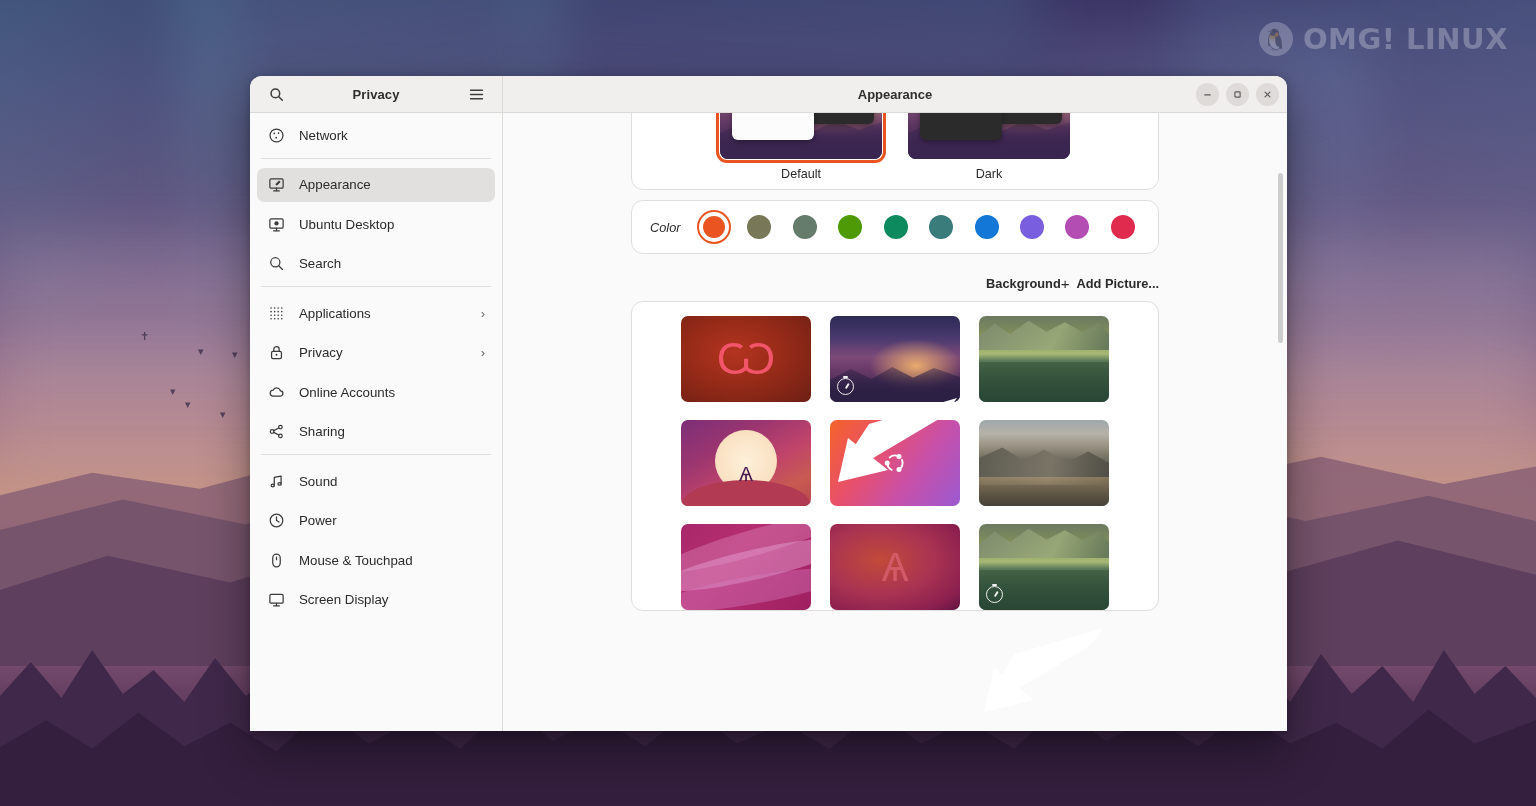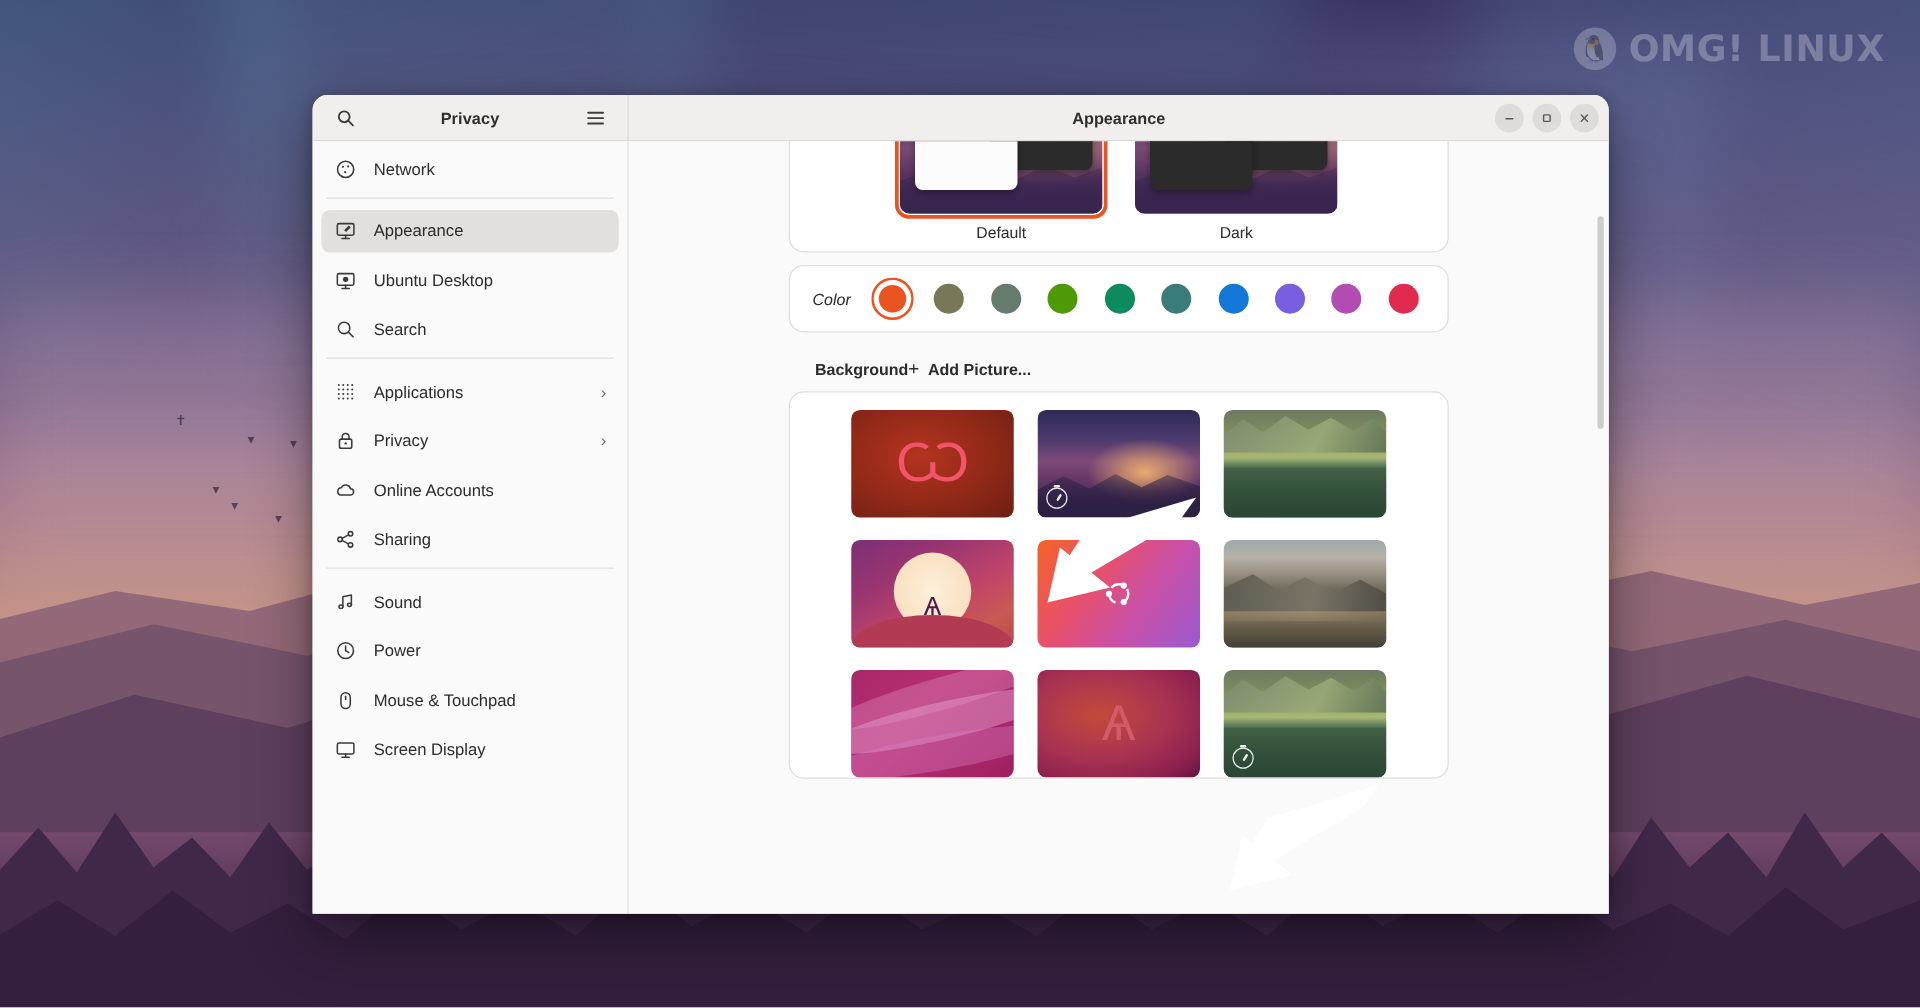--- a/index.html
+++ b/index.html
@@ -197,21 +197,21 @@
   .nav-chev { color: #6e6e6e; font-size: 13px; line-height: 1; }
   .nav-sep {
     height: 1px; background: #e2e0de;
     margin: 4px 4px 9px 4px;
   }
 
   
   #content {
     flex: 1; background: #fafafa;
     overflow: hidden; position: relative;
-    padding: 12px 22px;
+    padding: 0 22px;
     display: flex; flex-direction: column; align-items: center;
   }
   #content-inner { width: 528px; }
 
   .card {
     background: #ffffff;
     border: 1px solid #e0dedc;
     border-radius: 12px;
   }
 
@@ -269,22 +269,22 @@
   }
   .swatch-wrap.selected { box-shadow: inset 0 0 0 2px #e95420; }
   .swatch {
     width: 24px; height: 24px; border-radius: 50%;
   }
   .swatch-wrap.selected .swatch { width: 22px; height: 22px; }
 
   
   #bg-head {
     width: 528px;
-    display: flex; align-items: center; justify-content: flex-start;
-    margin-top: 22px; margin-bottom: 10px; margin-left: 21px;
+    display: flex; align-items: center; justify-content: flex-end;
+    margin-top: 22px; margin-bottom: 10px;
   }
   #bg-title { font-size: 12.8px; font-weight: 700; color: #2b2b2b; }
   #add-picture {
     display: flex; align-items: center; gap: 7px;
     font-size: 12.8px; font-weight: 700; color: #2b2b2b;
     cursor: pointer;
   }
   #add-picture .plus { font-size: 15px; font-weight: 400; line-height: 1; }
 
   #bg-card { width: 528px; padding: 14px 0 0 0; flex: 1; overflow: hidden; }

